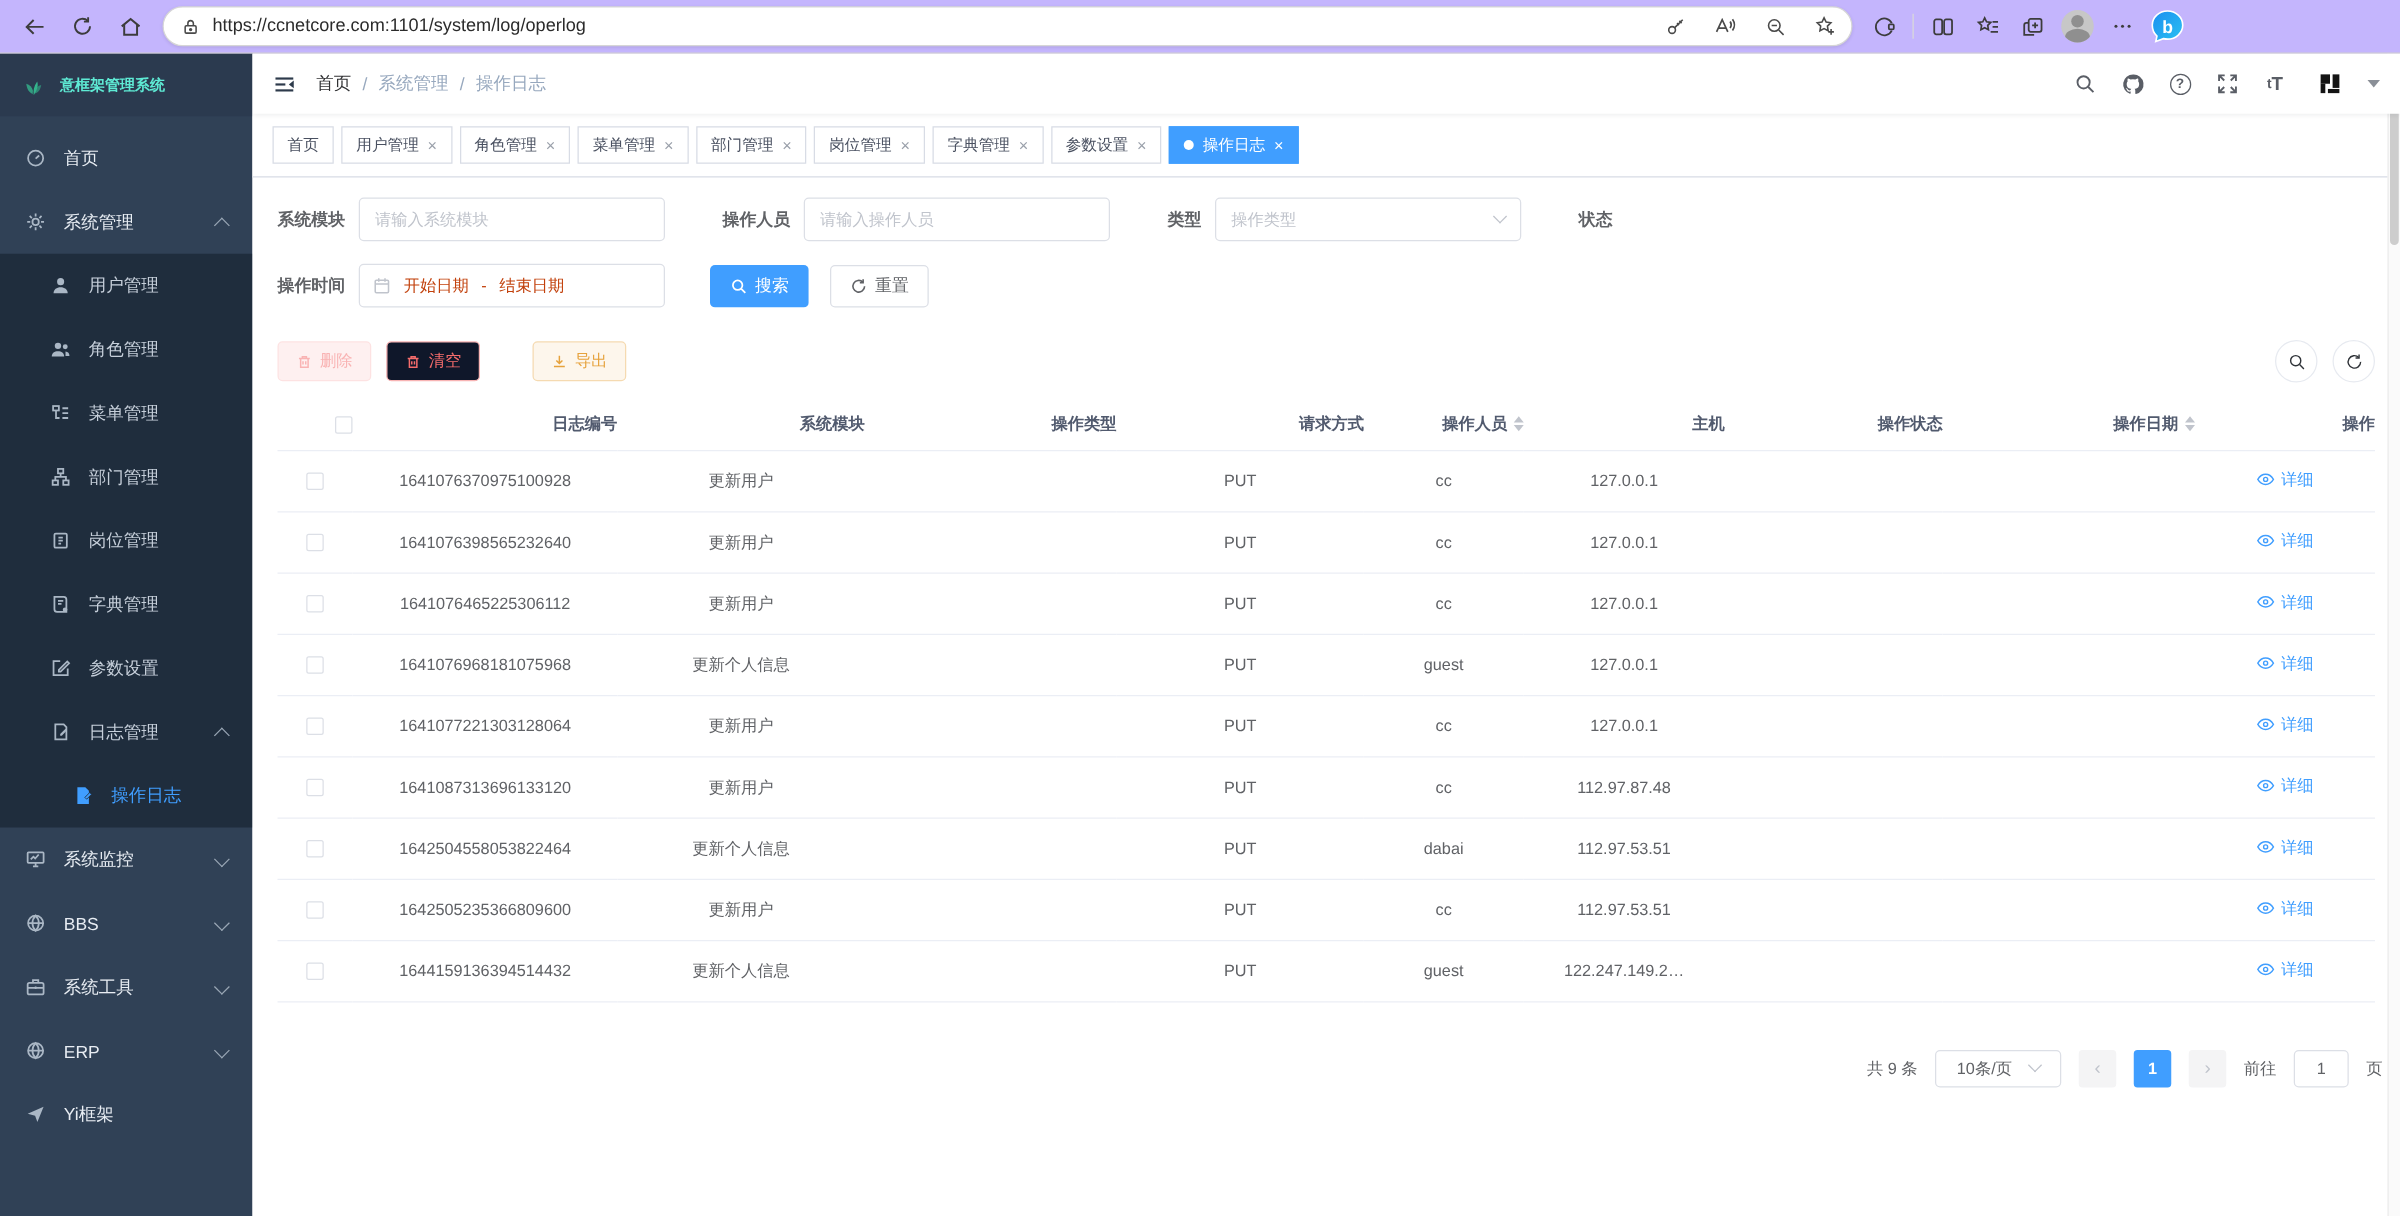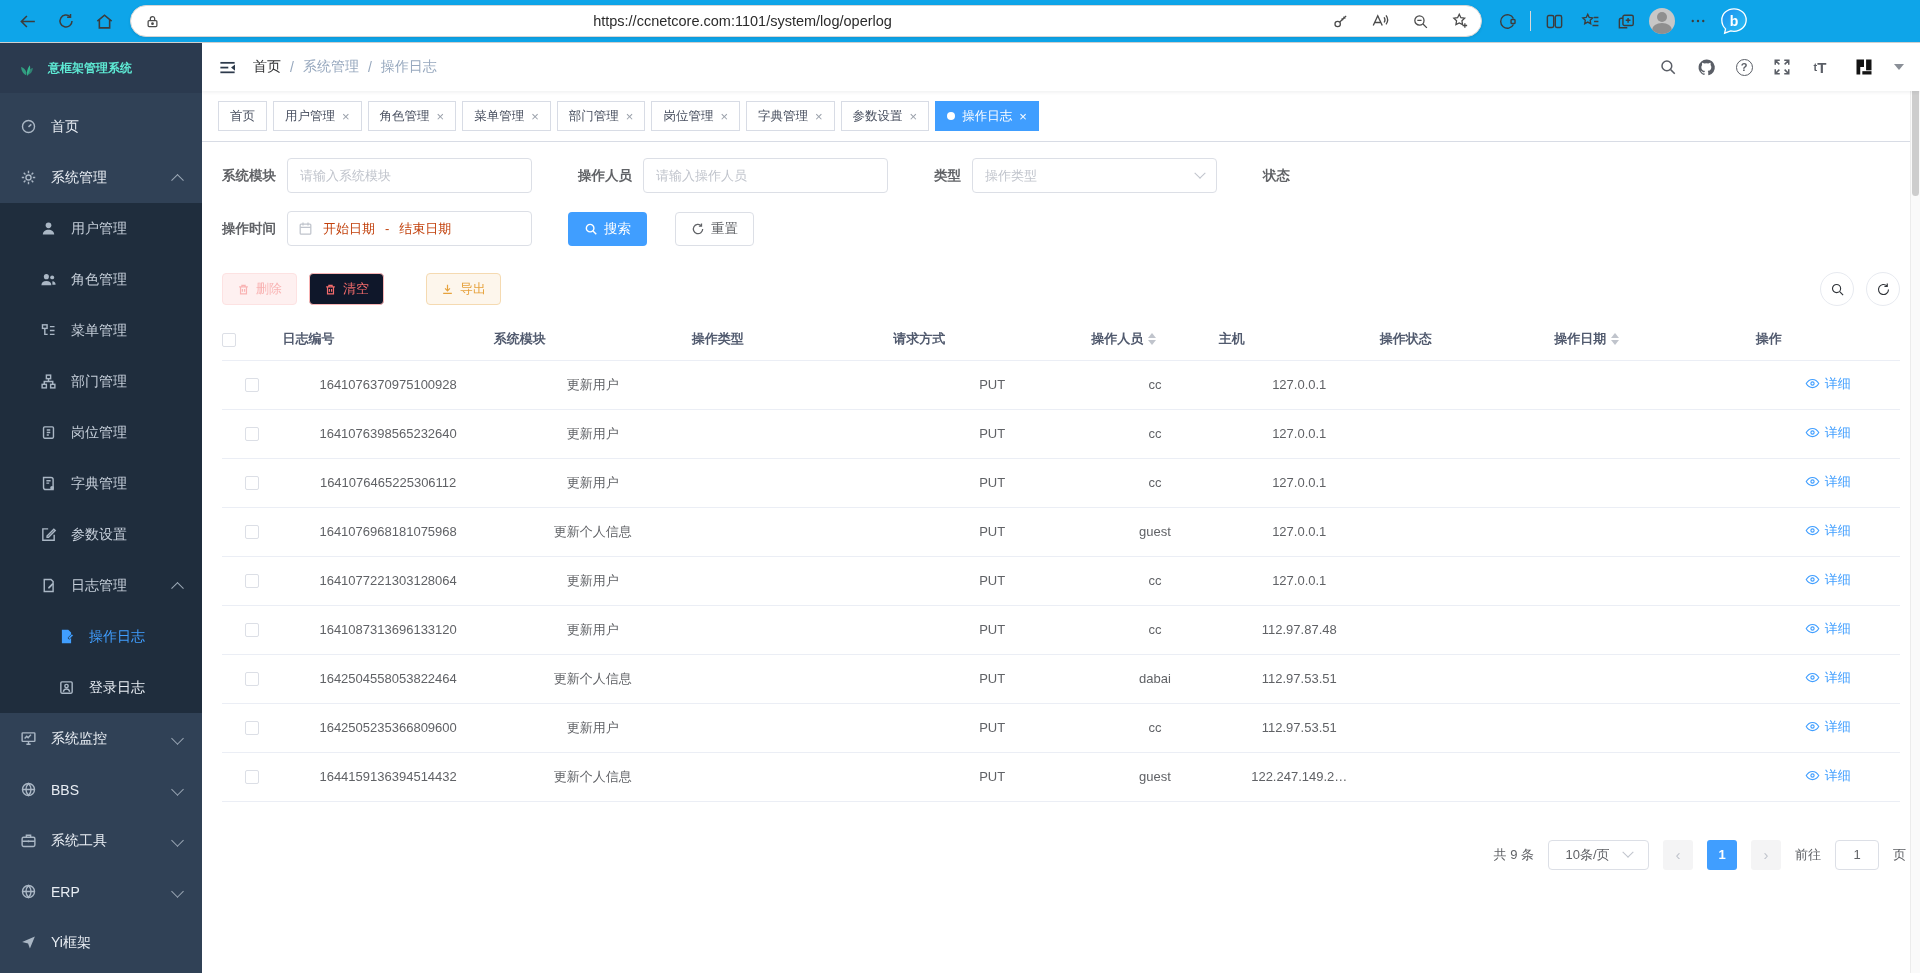--- a/index.html
+++ b/index.html
@@ -1,22 +1,22 @@
 <!DOCTYPE html>
 <html><head>
 <meta charset="utf-8">
 <style>
   * { box-sizing: border-box; margin:0; padding:0; }
   html,body { width:1920px; height:973px; overflow:hidden; background:#fff;
     font-family:"Liberation Sans", sans-serif; }
   svg { display:block; }
 
   
-  .chrome { height:43px; background:#0ea5e9; border-bottom:1px solid #cfcfcf;
-    display:flex; align-items:center; padding:0 10px; gap:2px;text-align:center; }
+  .chrome { height:43px; background:#c4b5fd; border-bottom:1px solid #cfcfcf;
+    display:flex; align-items:center; padding:0 10px; gap:2px; }
   .nav-btn { width:36px; height:34px; border-radius:6px; display:flex; align-items:center;
     justify-content:center; color:#3c3c3c; flex:0 0 auto; }
   .addr { flex:1 1 auto; max-width:1352px; height:32px; background:#fff; border:1px solid #d6d6d6;
     box-shadow:0 1px 3px rgba(0,0,0,.10); border-radius:16px; display:flex; align-items:center;
     padding:0 6px 0 14px; margin:0 6px; gap:10px; }
   .addr .url { flex:1 1 auto; font-size:14.5px; color:#2b2b2b; white-space:nowrap; overflow:hidden; }
   .pill-ico { width:30px; height:28px; display:flex; align-items:center; justify-content:center;
     color:#4a4a4a; flex:0 0 auto; }
   .chrome-ico { width:34px; height:34px; display:flex; align-items:center; justify-content:center;
     color:#3c3c3c; flex:0 0 auto; }
@@ -89,35 +89,35 @@
     display:flex; align-items:center; justify-content:space-between; padding:0 12px; cursor:pointer; }
   .f-select .ph { font-size:13px; color:#c0c4cc; }
   .sel-chev { width:8px; height:8px; border-right:1.4px solid #c0c4cc; border-bottom:1.4px solid #c0c4cc;
     transform:rotate(45deg) translate(-2px,-2px); }
   .date-box { width:245px; height:35px; border:1px solid #dcdfe6; border-radius:4px;
     display:flex; align-items:center; gap:10px; padding:0 10px; }
   .date-box .ph { font-size:13px; color:#c2410c; }
   .btn { height:34px; border-radius:4px; display:inline-flex; align-items:center; gap:6px;
     font-size:13.5px; padding:0 15px; cursor:pointer; border:1px solid transparent; white-space:nowrap; }
   .btn-search { background:#409eff; color:#fff; margin-left:36px; }
-  .btn-reset { background:#fff; color:#606266; border-color:#dcdfe6; margin-left:28px; }
+  .btn-reset { background:#fff; color:#606266; border-color:#dcdfe6; margin-left:17px; }
 
   
   .toolbar { display:flex; align-items:center; padding:8px 20px 12px; }
   .btn-sm { height:32px; font-size:13px; padding:0 14px; }
   .btn-del { background:#fef0f0; border-color:#fde2e2; color:#f9b3b3; margin-right:12px; cursor:not-allowed; }
   .btn-clear { background:#0f172a; border-color:#f8b4b4; color:#f56c6c; margin-right:12px; }
   .btn-export { background:#fdf6ec; border-color:#f5dab1; color:#e6a23c;margin-left:30px; }
   .toolbar-right { margin-left:auto; display:flex; gap:12px; }
   .circ-btn { width:34px; height:34px; border-radius:50%; border:1px solid #e7eaf0; background:#fff;
     display:flex; align-items:center; justify-content:center; color:#2f3338; cursor:pointer; }
 
   
   table { width:calc(100% - 40px); margin:0 20px; border-collapse:collapse; table-layout:fixed; }
-  th { height:42px; font-size:13px; color:#515a6e; font-weight:bold; text-align:left;
+  th { height:42px; font-size:13px; color:#515a6e; font-weight:bold; text-align:right;
     border-bottom:1px solid #ebeef5; white-space:nowrap; }
   td { height:49px; font-size:13px; color:#606266; text-align:center;
     border-bottom:1px solid #ebeef5; white-space:nowrap; overflow:hidden; }
   .cbx { display:inline-block; width:14px; height:14px; border:1px solid #dcdfe6; border-radius:2px;
     background:#fff; vertical-align:middle; cursor:pointer; }
   .sorts { display:inline-flex; flex-direction:column; gap:2px; margin-left:5px; vertical-align:middle; }
   .sorts .u { width:0; height:0; border-left:4px solid transparent; border-right:4px solid transparent;
     border-bottom:5px solid #c0c4cc; }
   .sorts .d { width:0; height:0; border-left:4px solid transparent; border-right:4px solid transparent;
     border-top:5px solid #c0c4cc; }
@@ -339,28 +339,20 @@
           <span>日志管理</span>
           <i class="chev up"></i>
         </div>
         <div class="m-item ss-item active">
           <svg class="m-ico" viewBox="0 0 24 24" fill="currentColor">
               <path d="M5.5 2.5h9l4 4v15h-13z"></path>
               <path d="m14 14 5.5-5.5 2 2L16 16z" stroke="#1f2d3d" stroke-width="1"></path>
             </svg>
           <span>操作日志</span>
         </div>
-        <div class="m-item ss-item">
-          <svg class="m-ico" viewBox="0 0 24 24" fill="none" stroke="currentColor" stroke-width="2">
-              <rect x="4" y="4" width="16" height="16" rx="1.5"></rect>
-              <circle cx="12" cy="10" r="2.4"></circle>
-              <path d="M7.5 18c.6-2.8 2.4-4 4.5-4s3.9 1.2 4.5 4"></path>
-            </svg>
-          <span>登录日志</span>
-        </div>
       </div>
 
       <div class="m-item">
         <svg class="m-ico" viewBox="0 0 24 24" fill="none" stroke="currentColor" stroke-width="2">
             <rect x="3" y="4" width="18" height="12" rx="1"></rect>
             <path d="m6.5 12 3-3 2 2 4-4.5"></path>
             <path d="M9 20h6M12 16v4"></path>
           </svg>
         <span>系统监控</span>
         <i class="chev down"></i>

